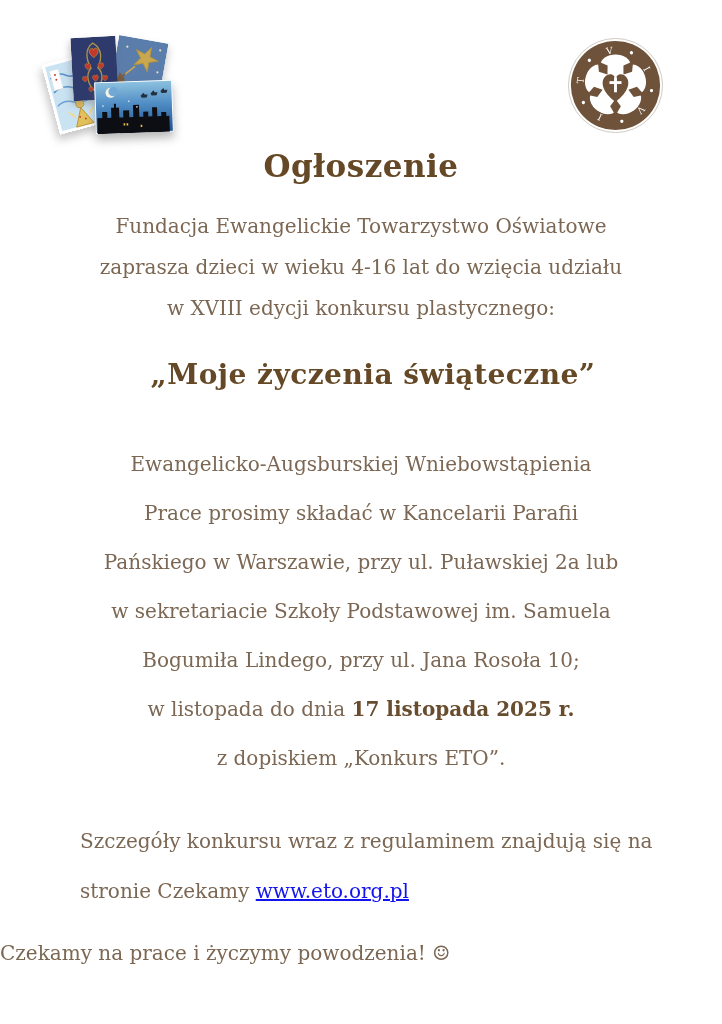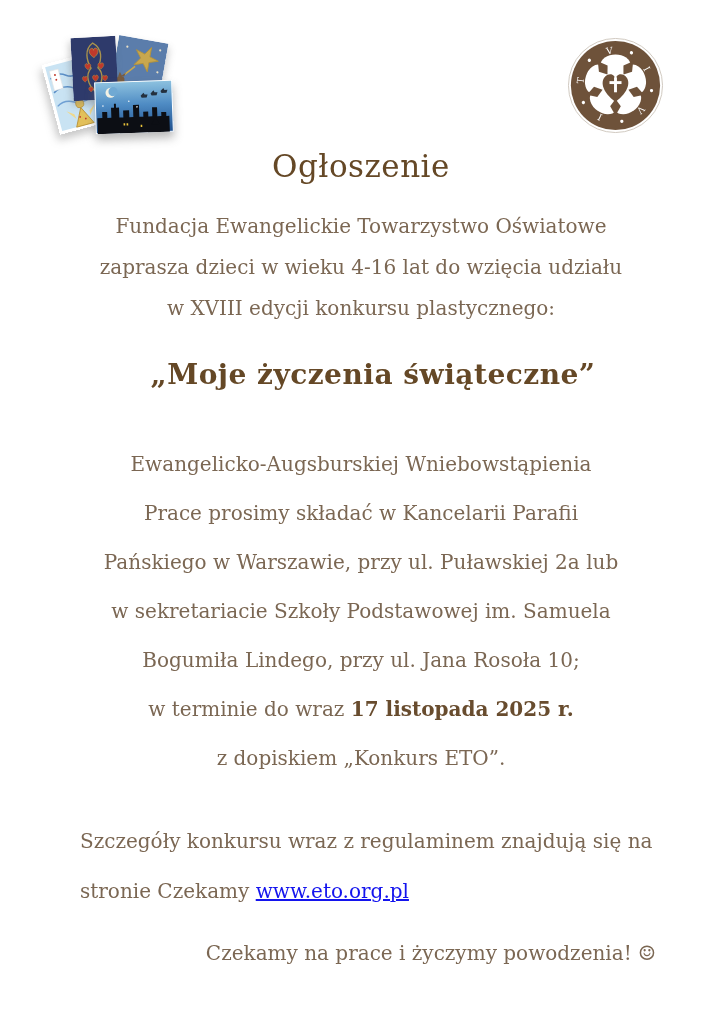--- a/index.html
+++ b/index.html
@@ -26,21 +26,21 @@
   .card-night  { left:45px; top:45px; width:78px; height:52px; transform:rotate(-2deg);  z-index:4;
                  box-shadow:0 6px 10px rgba(100,100,100,.45); }
 
   .logo { position:absolute; left:567px; top:37px; width:97px; height:97px; }
   .logo svg { display:block; width:100%; height:100%; }
 
   
   .title {
     position:absolute; top:148px; left:0; right:0;
     text-align:center;
-    font-size:31px; font-weight:normal; letter-spacing:.5px;
+    font-size:31px; font-weight:bold; letter-spacing:.5px;
     color:#654826;
   }
   .intro {
     position:absolute; top:206px; left:0; right:0;
     text-align:center;
     font-size:20px; line-height:41px;
     color:#7b6753;
   }
   .contest-title {
     position:absolute; top:358px; left:0; right:0;
@@ -57,22 +57,21 @@
   }
   .details .bold { font-weight:bold; color:#684c2e;margin-top:36px; }
   .footer {
     position:absolute; top:816px; left:80px; right:56px;
     text-align:left;
     font-size:20px; line-height:50px;
     color:#7b6753;
   }
   .footer a { color:#1414ee; text-decoration:underline; }
   .closing {
-    position:absolute; top:938px; left:12px; right:66px;
-    text-align:right;
+    position:absolute; top:938px; left:0; right:66px;
     font-size:20px; line-height:30px;
     color:#7b6753;
   }
 </style>
 </head>
 <body>
 
 <div class="page">
 
   <div class="collage">
@@ -250,21 +249,21 @@
   </div>
 
   <h2 class="contest-title">„Moje życzenia świąteczne”</h2>
 
   <div class="details">
     <div>Ewangelicko-Augsburskiej Wniebowstąpienia</div>
     <div>Prace prosimy składać w Kancelarii Parafii</div>
     <div>Pańskiego w Warszawie, przy ul. Puławskiej 2a lub</div>
     <div>w sekretariacie Szkoły Podstawowej im. Samuela</div>
     <div>Bogumiła Lindego, przy ul. Jana Rosoła 10;</div>
-    <div><span>w terminie do wraz </span><span class="bold">17 listopada 2025 r.</span></div>
+    <div><span>w listopada do dnia </span><span class="bold">17 listopada 2025 r.</span></div>
     <div>z dopiskiem „Konkurs ETO”.</div>
   </div>
 
   <div class="footer">
     <div>Szczegóły konkursu wraz z regulaminem znajdują się na</div>
     <div><span>stronie Czekamy </span><a href="#">www.eto.org.pl</a></div>
   </div>
 
   <div class="closing">Czekamy na prace i życzymy powodzenia! ☺</div>
 

